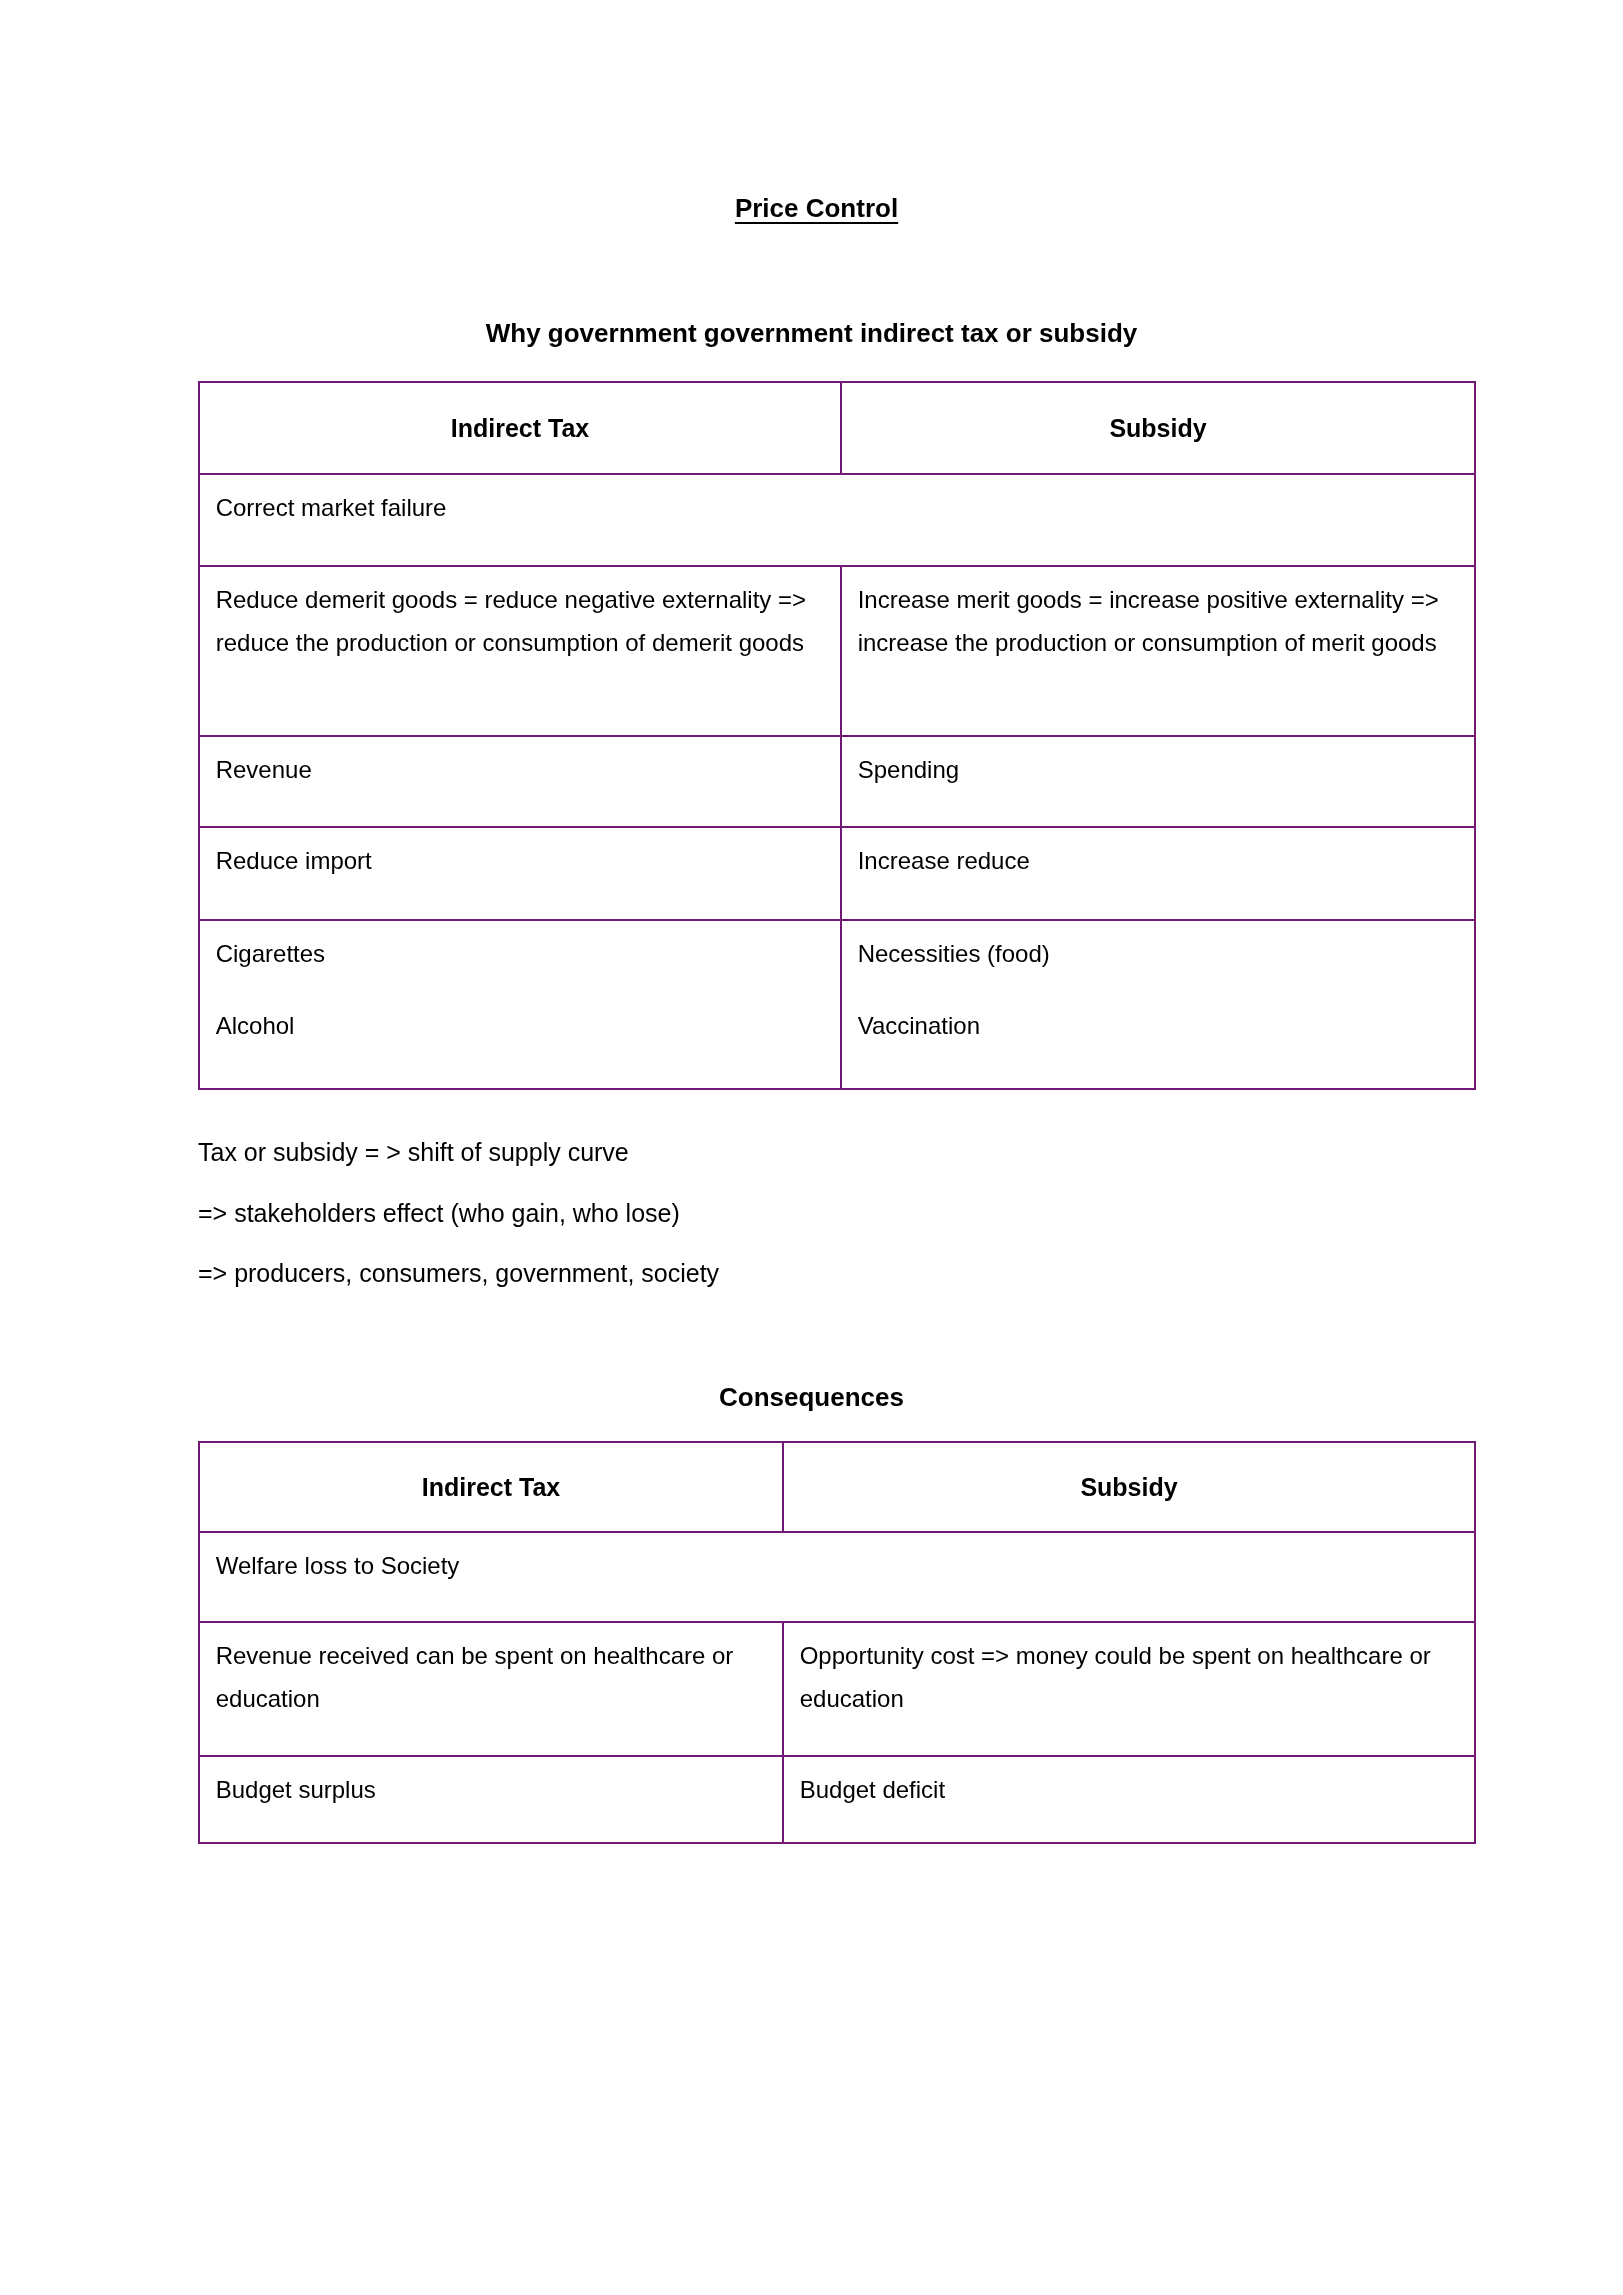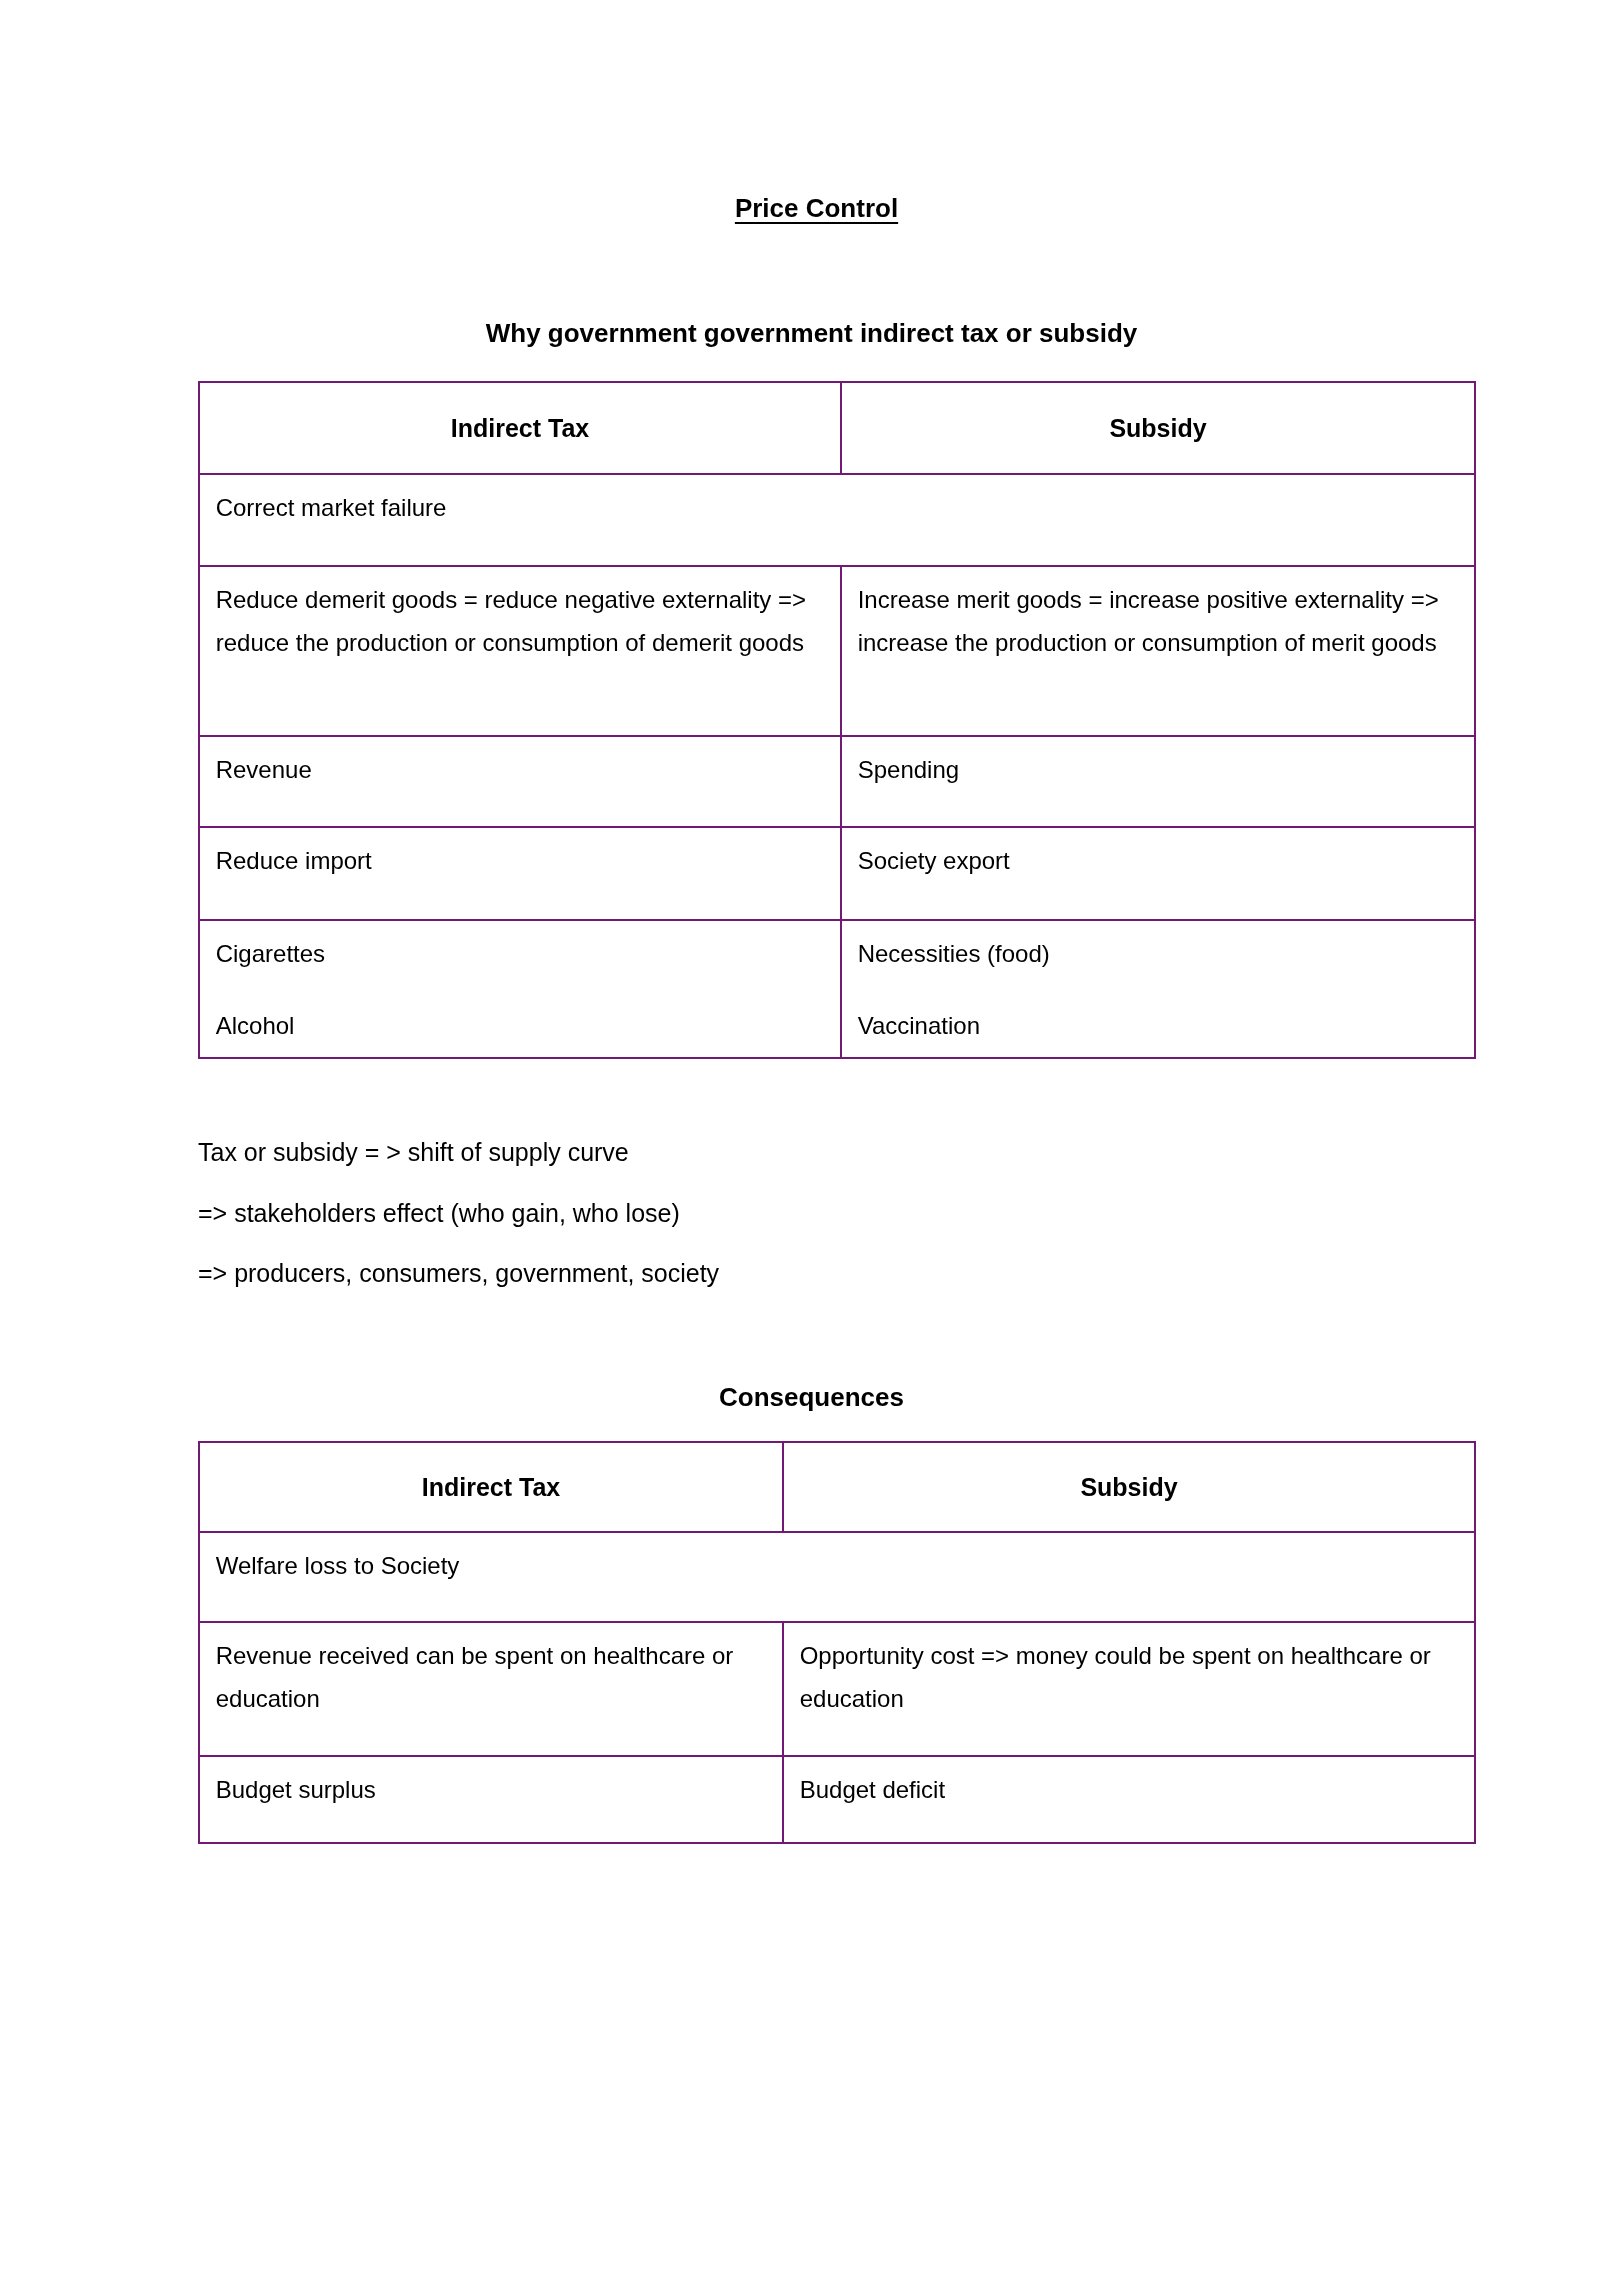--- a/index.html
+++ b/index.html
@@ -131,24 +131,24 @@
         </td>
         <td>
           <p>Spending</p>
         </td>
       </tr>
       <tr style="height:93px">
         <td>
           <p>Reduce import</p>
         </td>
         <td>
-          <p>Society export</p>
-        </td>
-      </tr>
-      <tr style="height:138px">
+          <p>Increase reduce</p>
+        </td>
+      </tr>
+      <tr style="height:169px">
         <td>
           <p>Cigarettes</p>
           <p>Alcohol</p>
         </td>
         <td>
           <p>Necessities (food)</p>
           <p>Vaccination</p>
         </td>
       </tr>
     </tbody>

